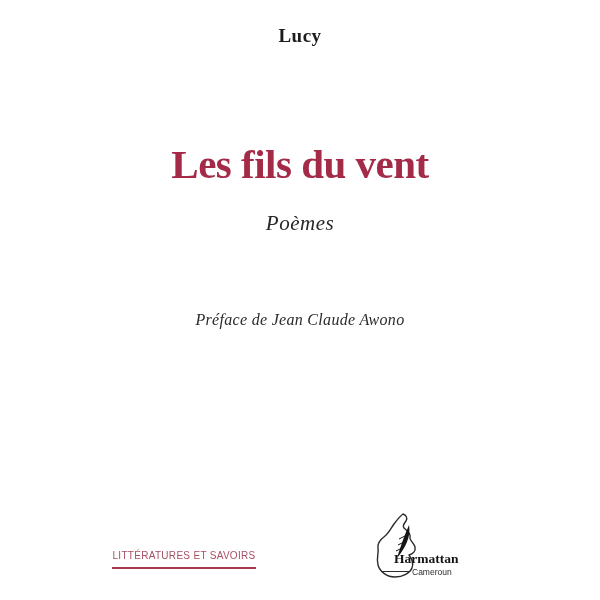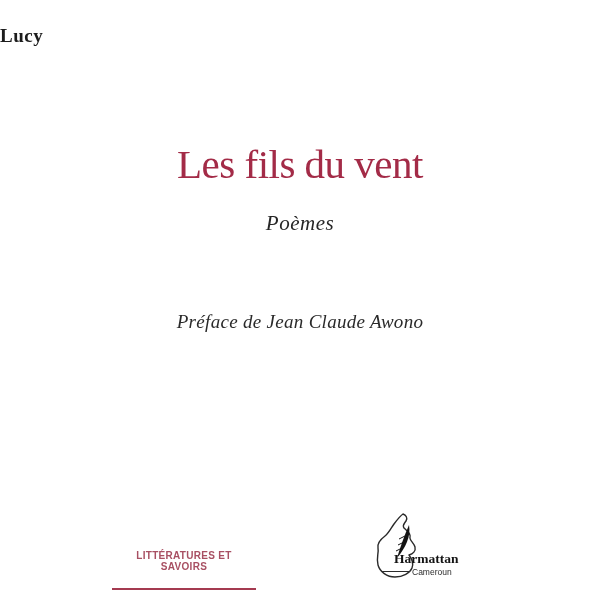--- a/index.html
+++ b/index.html
@@ -13,35 +13,35 @@
     height: 600px;
     background: #ffffff;
     overflow: hidden;
     font-family: "Liberation Serif", serif;
   }
   .author {
     position: absolute;
     top: 25px;
     left: 0;
     width: 100%;
-    text-align: left;
+    text-align: center;
     font-family: "Liberation Serif", serif;
     font-weight: bold;
     font-size: 19px;
     letter-spacing: 0.5px;
     color: #1c1c1c;
   }
   .title {
     position: absolute;
     top: 140px;
     left: 0;
     width: 100%;
     text-align: center;
     font-family: "Liberation Serif", serif;
-    font-weight: normal;
+    font-weight: bold;
     font-size: 41px;
     letter-spacing: -0.5px;
     color: #a32b47;
   }
   .subtitle {
     position: absolute;
     top: 211px;
     left: 0;
     width: 100%;
     text-align: center;
@@ -52,37 +52,36 @@
     color: #262626;
   }
   .preface {
     position: absolute;
     top: 311px;
     left: 0;
     width: 100%;
     text-align: center;
     font-family: "Liberation Serif", serif;
     font-style: italic;
-    font-size: 19px;
+    font-size: 16px;
     letter-spacing: 0.3px;
     color: #2a2a2a;
   }
   .collection {
     position: absolute;
     left: 112px;
     top: 550px;
     width: 144px;
     text-align: center;
     font-family: "Liberation Sans", sans-serif;
     font-size: 10px;
     letter-spacing: 0.3px;
     color: #a85063;
-    padding-bottom: 16px;
+    padding-bottom: 6px;
     border-bottom: 2px solid #a43a50;
-    font-weight: bold;
   }
   .publisher-logo {
     position: absolute;
     left: 372px;
     top: 511px;
     width: 100px;
     height: 80px;
   }
   .logo-harmattan-text {
     font-family: "Liberation Serif", serif;

